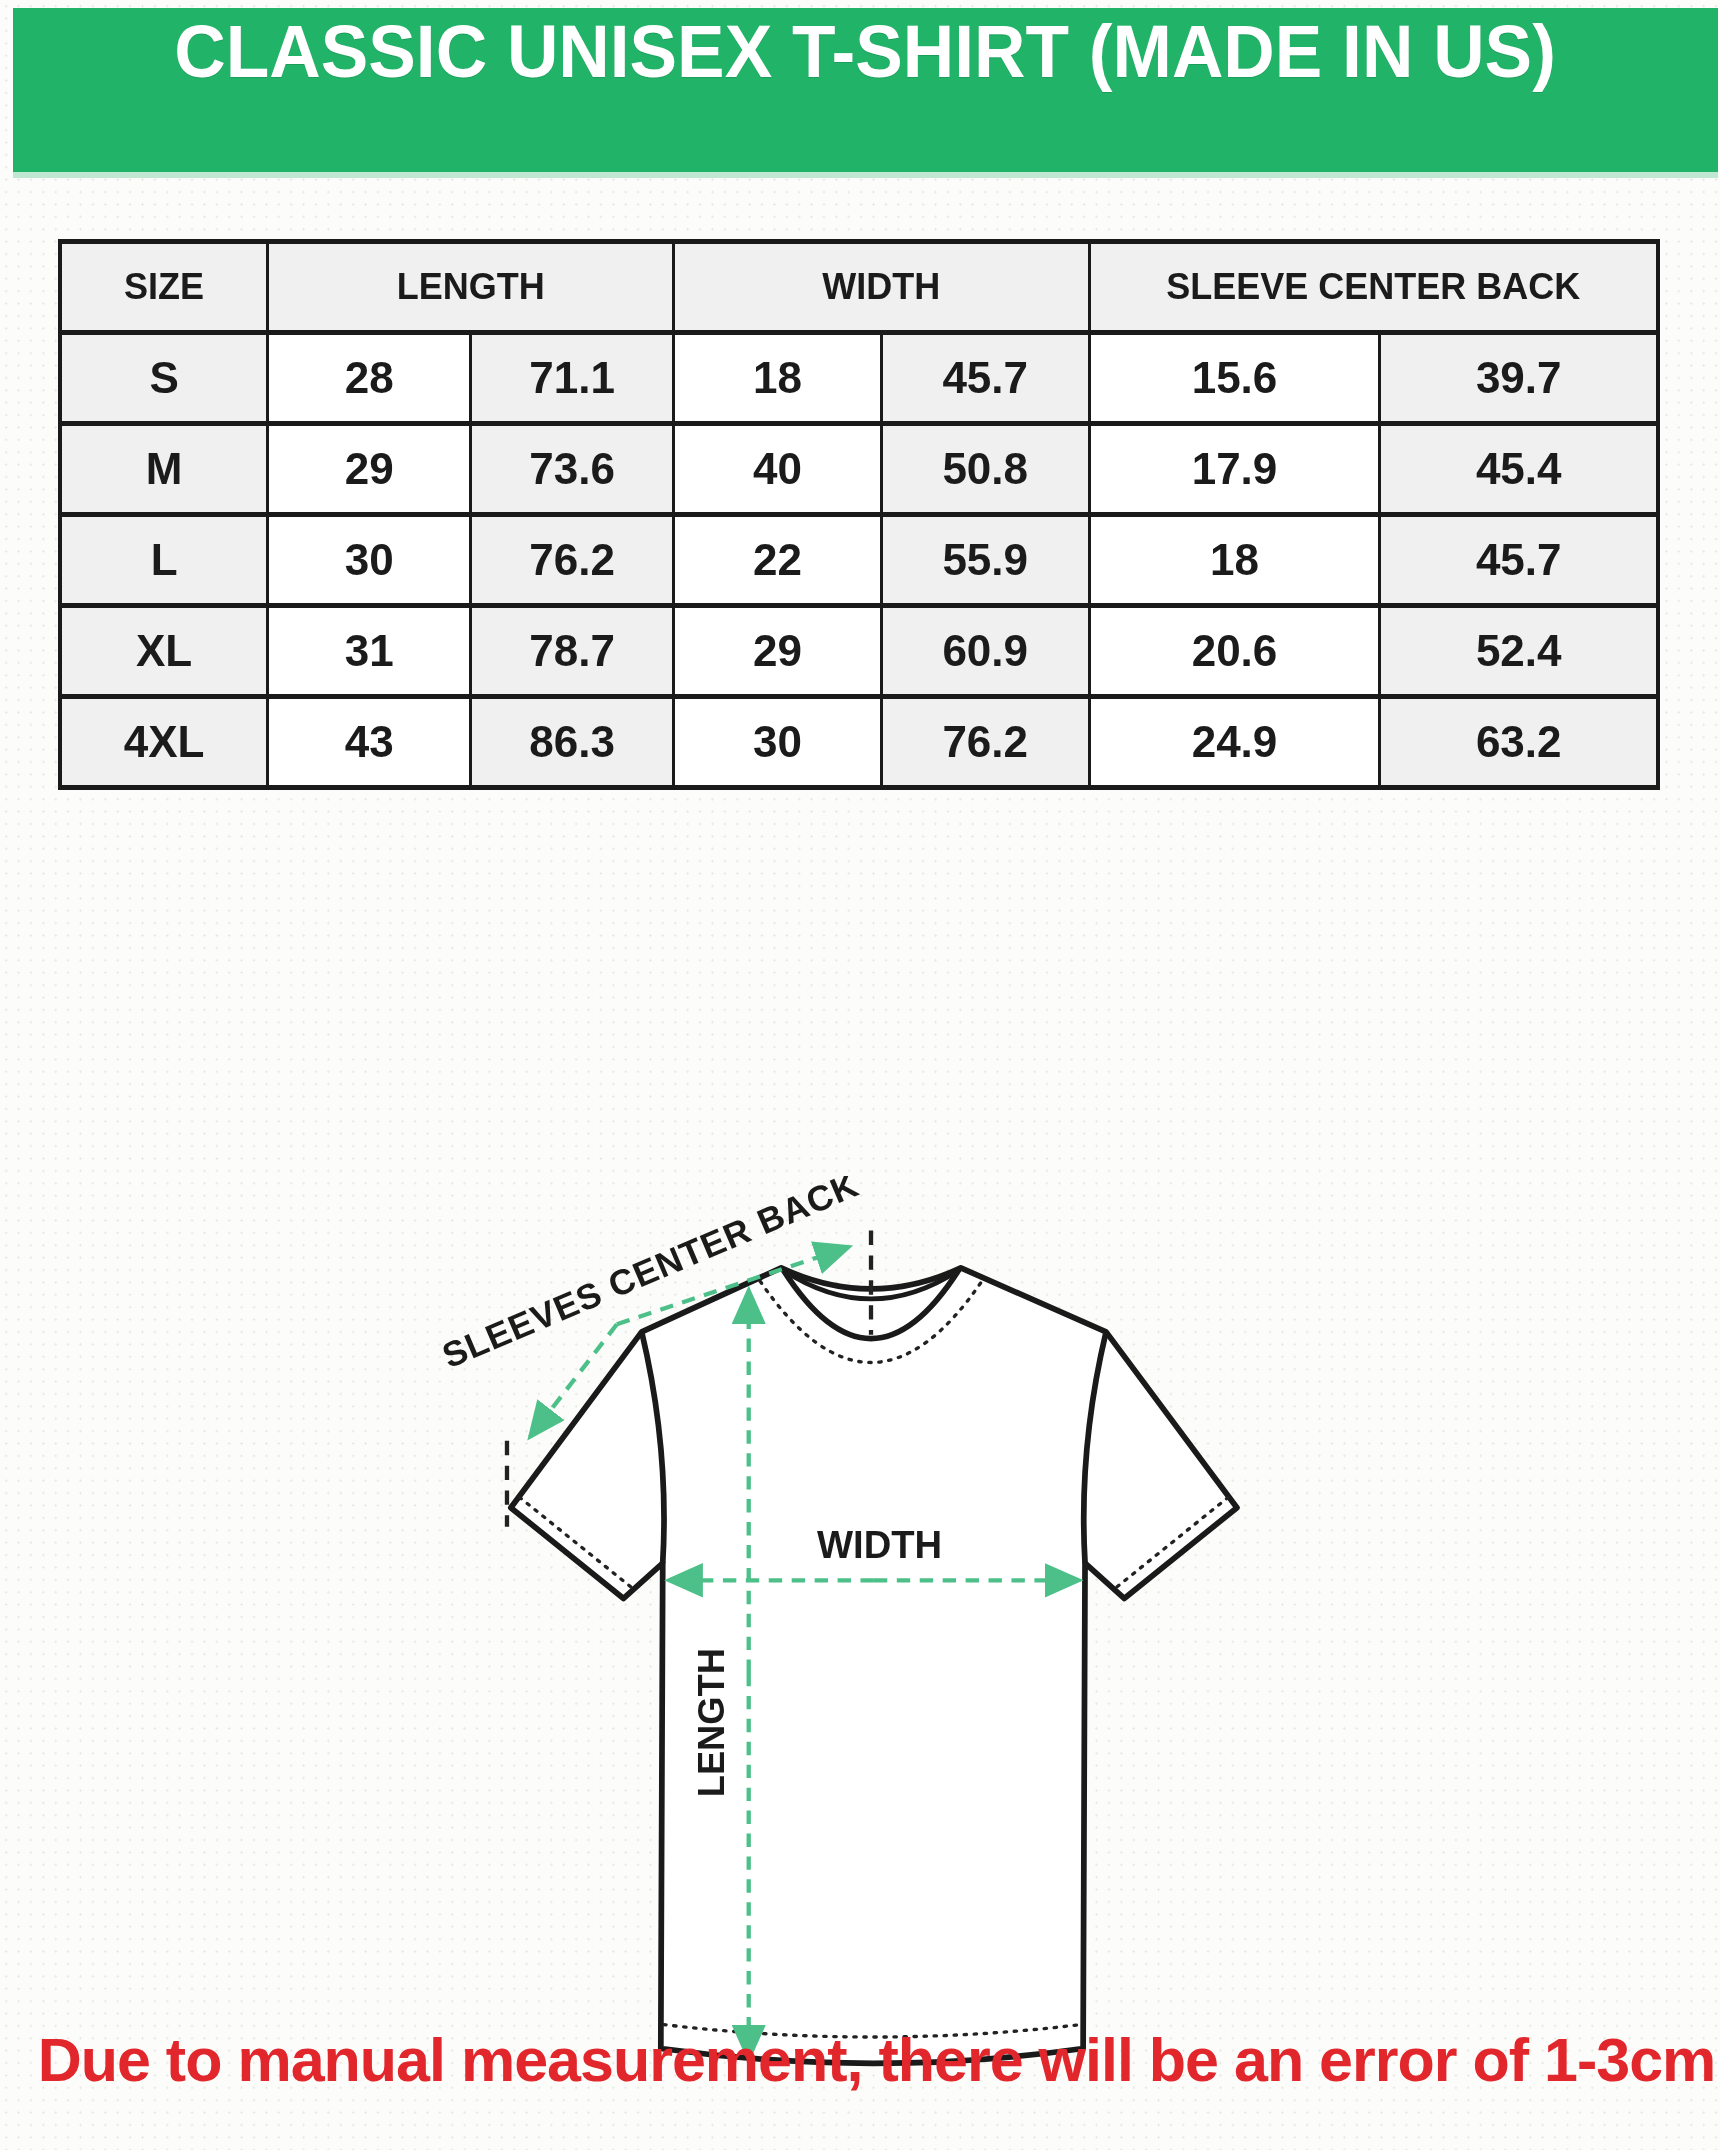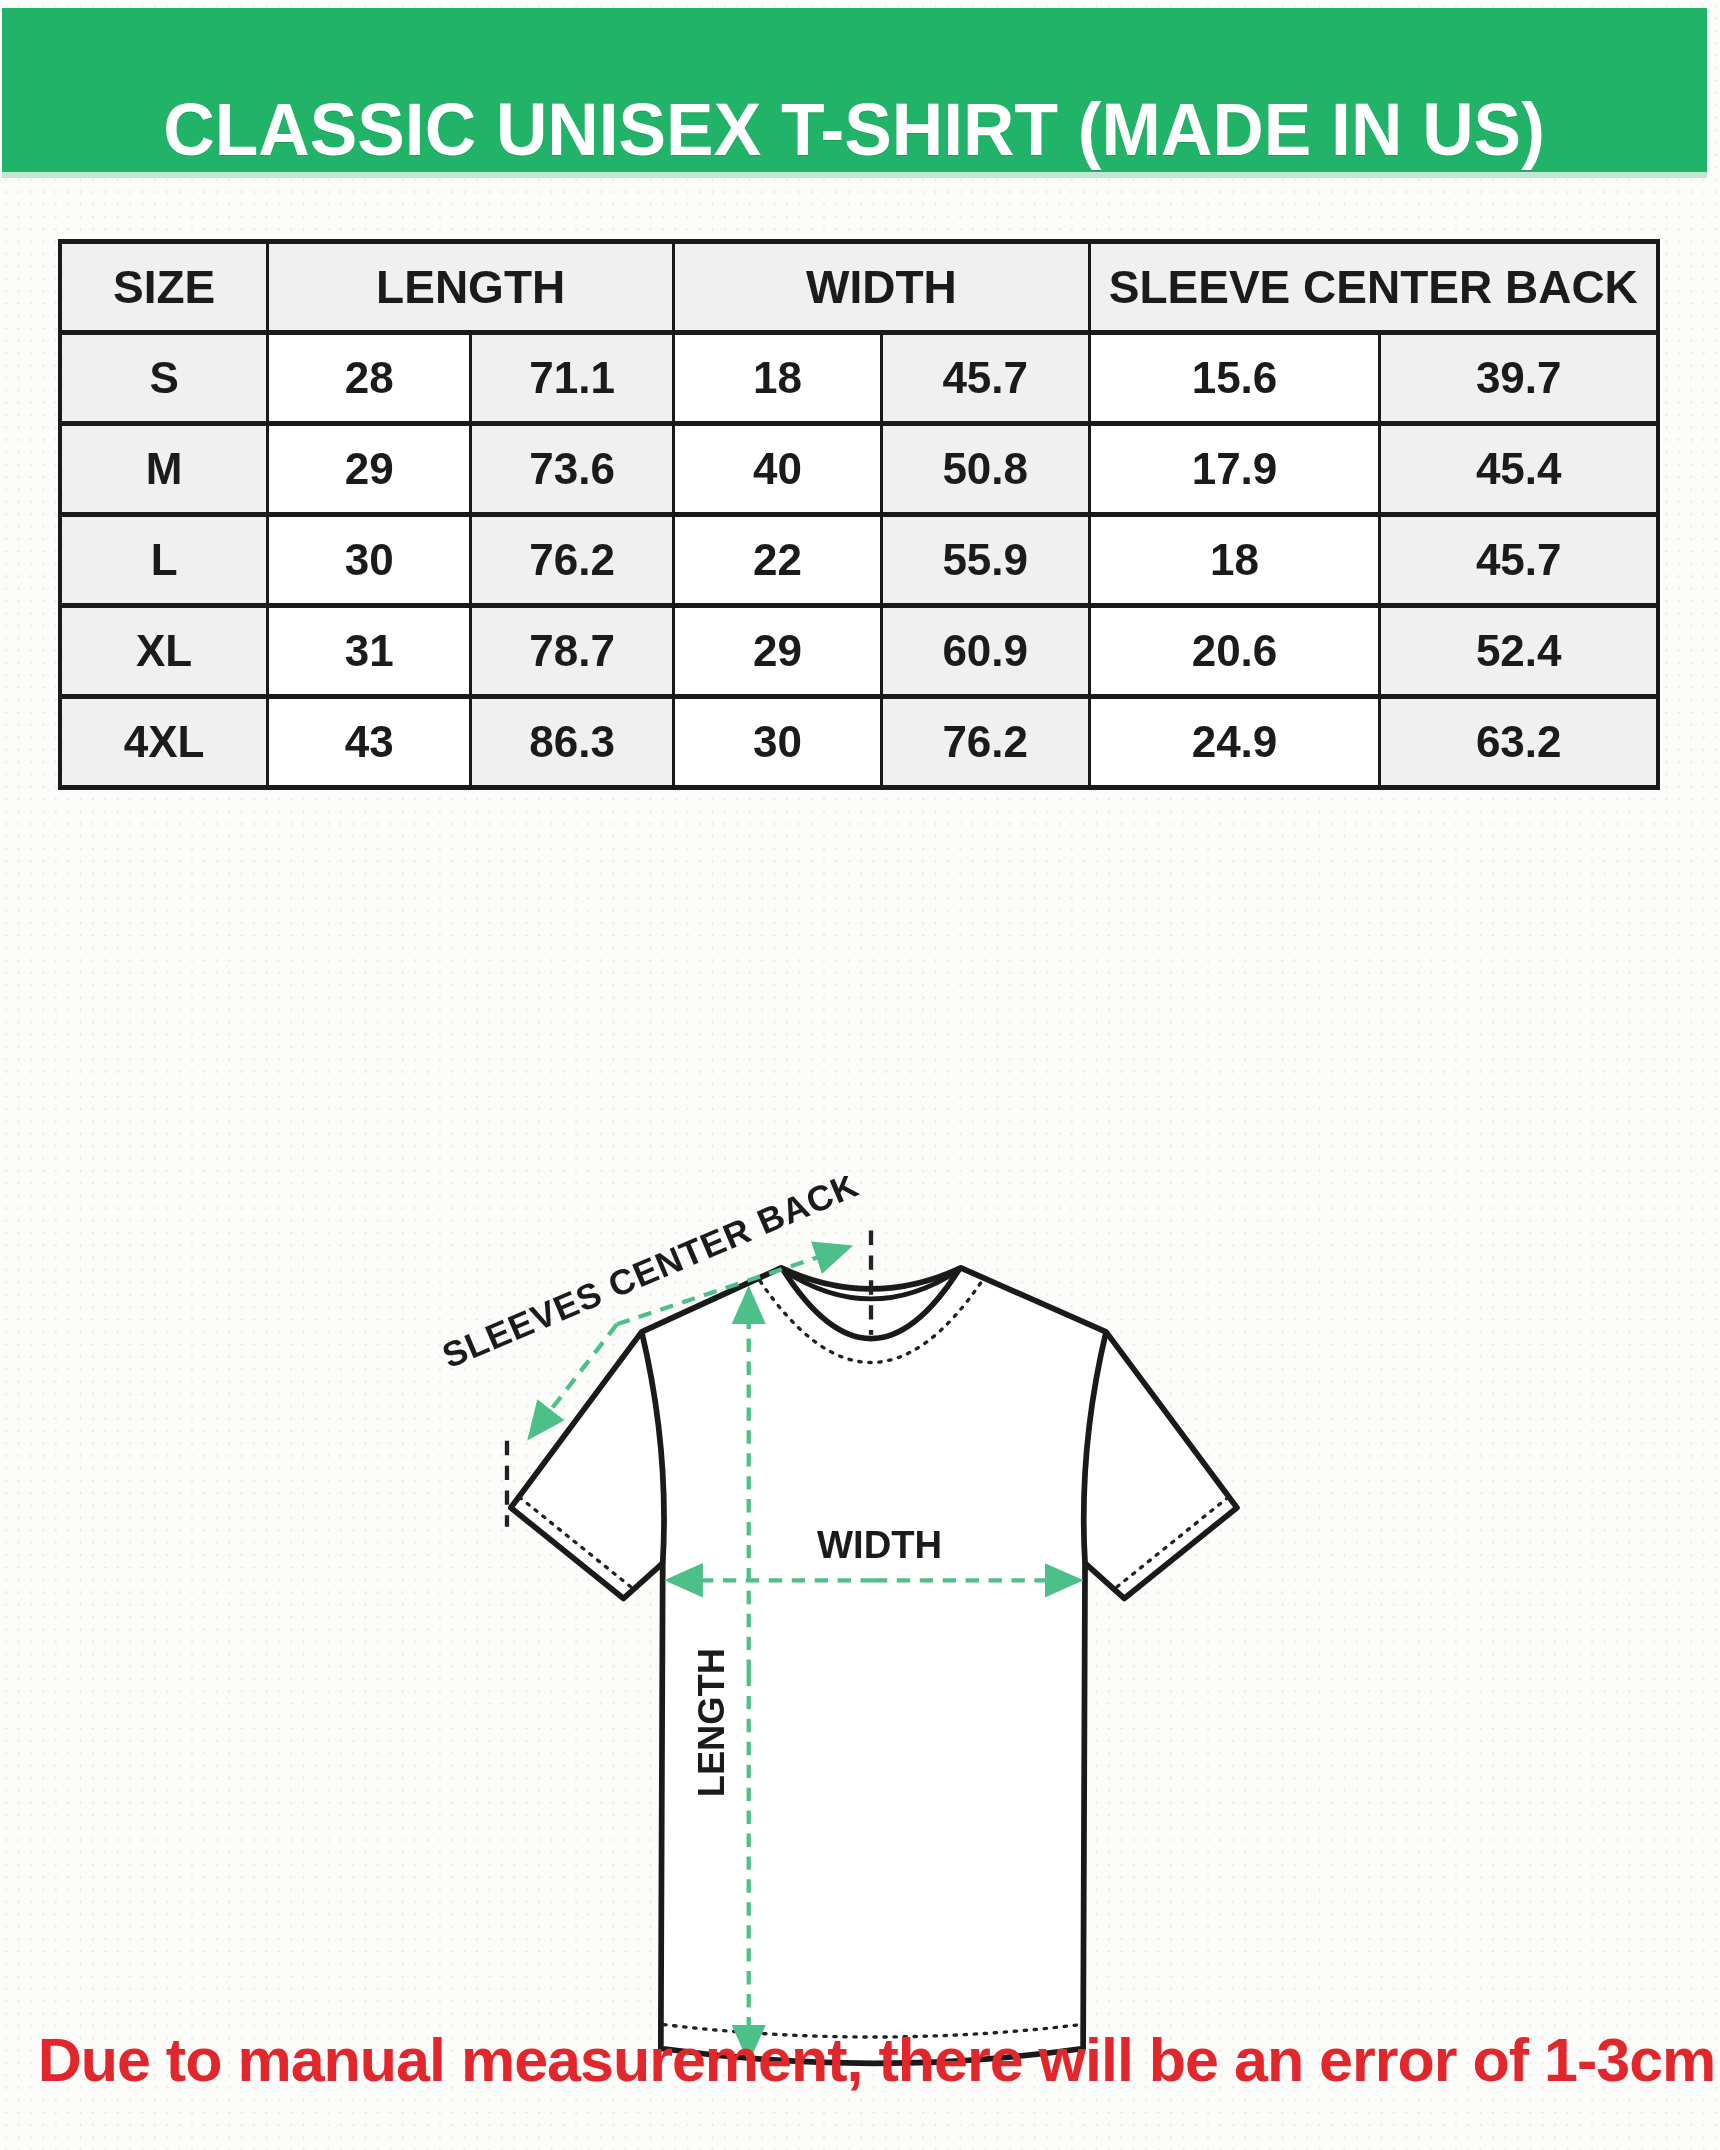--- a/index.html
+++ b/index.html
@@ -6,45 +6,45 @@
   body {
     width: 1721px; height: 2151px;
     font-family: "Liberation Sans", "DejaVu Sans", sans-serif;
     background-color: #fcfcfa;
     background-image: radial-gradient(#e9e9e5 1.1px, transparent 1.3px);
     background-size: 12.4px 12.4px;
     position: relative;
     overflow: hidden;
   }
   .banner {
-    position: absolute; left: 2px; top: 7.6px; width: 1705px; height: 164px;
+    position: absolute; left: 13px; top: 7.6px; width: 1705px; height: 164px;
     background: #21b368;
     border-bottom: 6.7px solid #bfe7d2;
-    display: flex; align-items: flex-end; justify-content: center;
+    display: flex; align-items: flex-start; justify-content: center;
   }
   .banner h1 {
     margin: 0; color: #ffffff; font-size: 75px; font-weight: bold;
     letter-spacing: 0px; white-space: nowrap;
     transform: scaleX(0.95);
     text-shadow: 0 1px 0 rgba(0,0,0,0.12);
   }
   table.size-chart {
     position: absolute; left: 58px; top: 239px; width: 1602px;
     border-collapse: collapse; table-layout: fixed;
     background: #ffffff;
     border: 4.8px solid #1a1a1a;
   }
   .size-chart th, .size-chart td {
     border: 3.8px solid #1a1a1a;
     border-top-width: 5.7px; border-bottom-width: 5.7px;
     height: 86px; padding: 0;
     text-align: center; vertical-align: middle;
     color: #1b1b1b;
   }
-  .size-chart th { font-size: 46px; font-weight: bold; background: #f0f0f0; }
+  .size-chart th { font-size: 36px; font-weight: bold; background: #f0f0f0; }
   .size-chart td { font-size: 44px; font-weight: bold; background: #ffffff; }
   .size-chart tbody td:nth-child(odd) { background: #f0f0f0; }
   col.c-size   { width: 13.0%; }
   col.c-lin    { width: 12.7%; }
   col.c-lcm    { width: 12.7%; }
   col.c-win    { width: 13.0%; }
   col.c-wcm    { width: 13.0%; }
   col.c-sin    { width: 18.2%; }
   col.c-scm    { width: 17.4%; }
   .diagram-svg { position: absolute; left: 335px; top: 1176px; }

